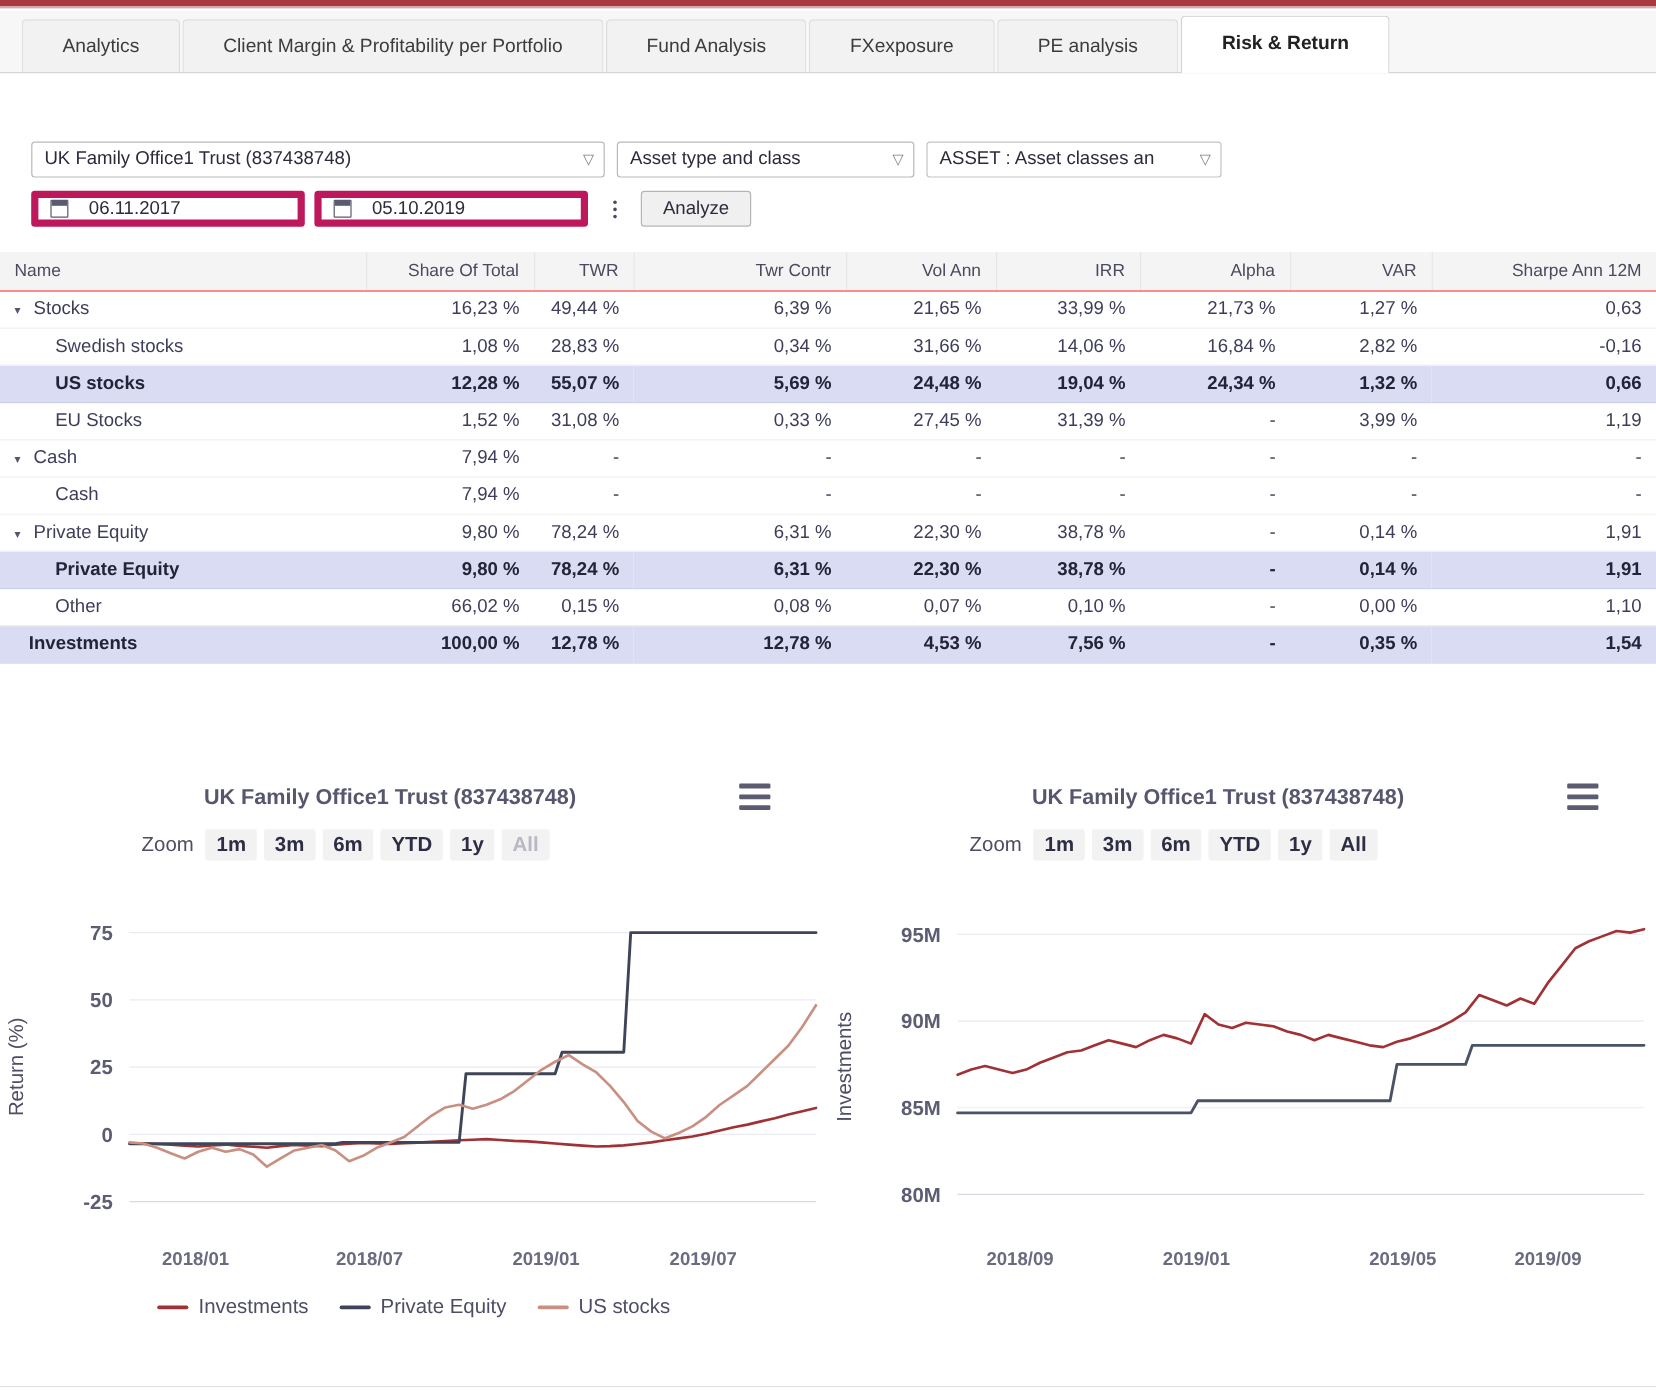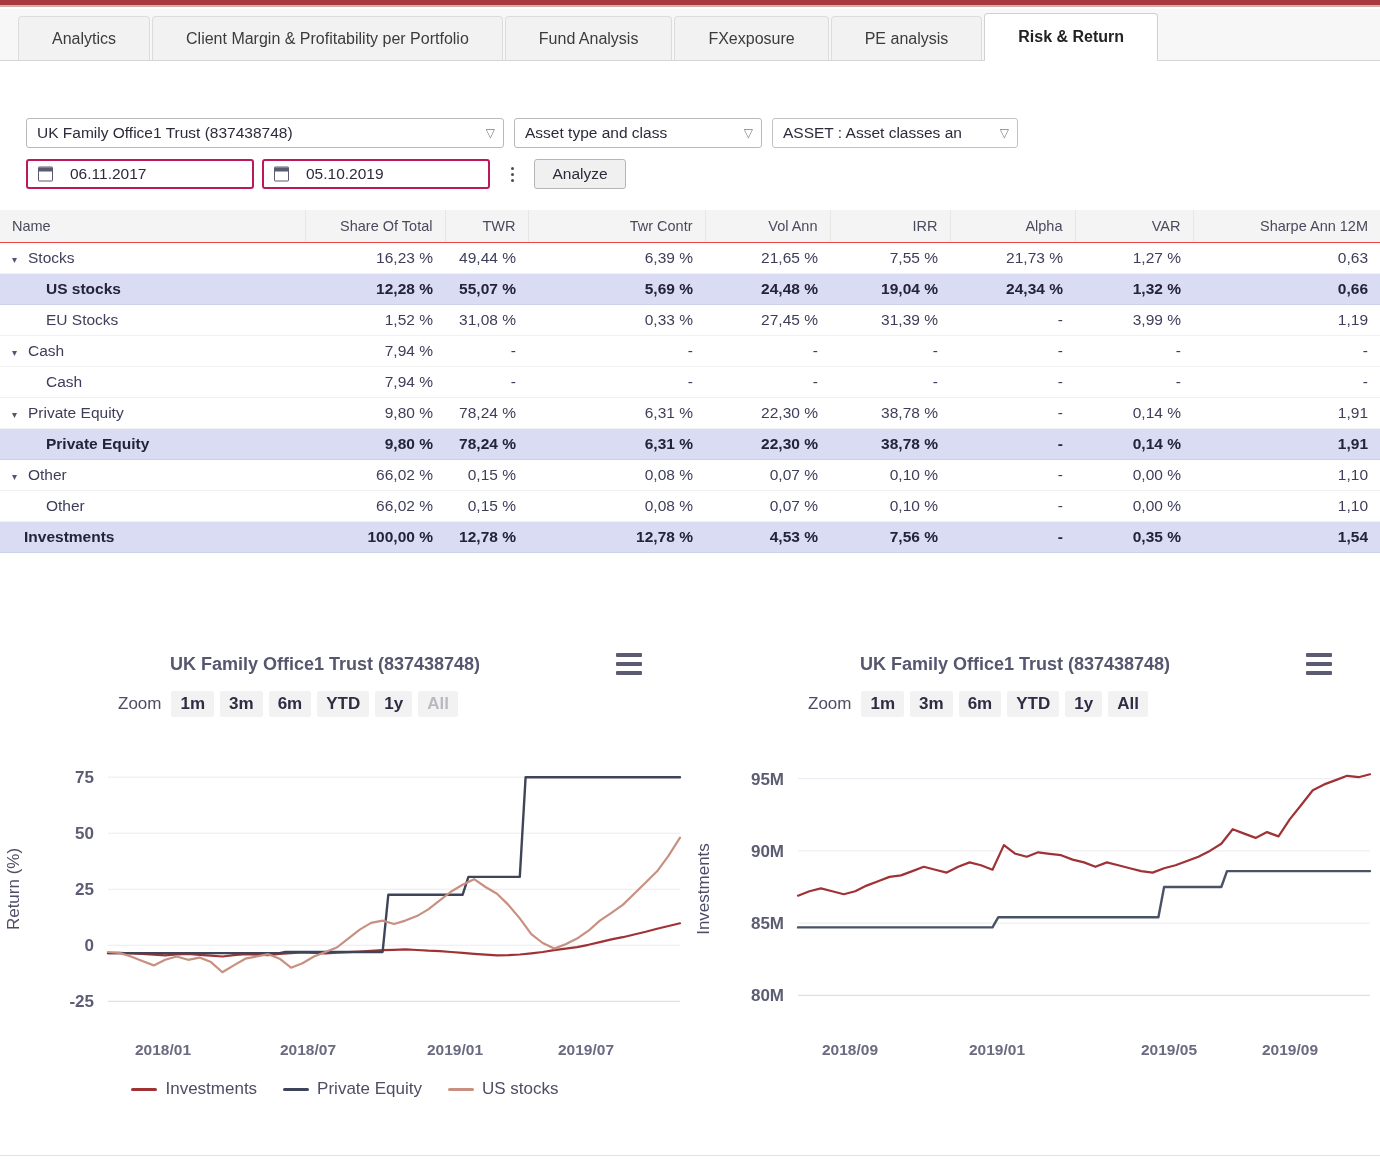--- a/index.html
+++ b/index.html
@@ -91,21 +91,21 @@
     transform: translateY(-50%);
     font-size: 12px; color: #7b7b8c;
   }
   #sel-portfolio { width: 478px; }
   #sel-grouping  { width: 248px; }
   #sel-asset     { width: 246px; border-color: #c3c3c3; }
 
   .datefield {
     position: relative;
     height: 30px; width: 228px;
-    border: 2px solid #be185d;
+    border: 6px solid #be185d;
     border-radius: 3px;
     background: #fff;
     display: flex; align-items: center;
     padding-left: 42px;
     font-size: 15.5px;
     color: #2b2b3c;
     cursor: text;
   }
   .cal-icon {
     position: absolute; left: 10px; top: 50%;
@@ -347,24 +347,35 @@
           <th class="last">Sharpe Ann 12M</th>
         </tr>
       </thead>
       <tbody id="table-body">
           <tr class="lvl0">
             <td class="namecell"><span class="arrow">▾</span><span>Stocks</span></td>
             <td>16,23 %</td>
             <td>49,44 %</td>
             <td>6,39 %</td>
             <td>21,65 %</td>
-            <td>7,55 %</td>
+            <td>33,99 %</td>
             <td>21,73 %</td>
             <td>1,27 %</td>
             <td>0,63</td>
+          </tr>
+          <tr class="lvl1">
+            <td class="namecell"><span>Swedish stocks</span></td>
+            <td>1,08 %</td>
+            <td>28,83 %</td>
+            <td>0,34 %</td>
+            <td>31,66 %</td>
+            <td>14,06 %</td>
+            <td>16,84 %</td>
+            <td>2,82 %</td>
+            <td>-0,16</td>
           </tr>
           <tr class="lvl1 sel">
             <td class="namecell"><span>US stocks</span></td>
             <td>12,28 %</td>
             <td>55,07 %</td>
             <td>5,69 %</td>
             <td>24,48 %</td>
             <td>19,04 %</td>
             <td>24,34 %</td>
             <td>1,32 %</td>
@@ -417,31 +428,20 @@
           <tr class="lvl1 sel">
             <td class="namecell"><span>Private Equity</span></td>
             <td>9,80 %</td>
             <td>78,24 %</td>
             <td>6,31 %</td>
             <td>22,30 %</td>
             <td>38,78 %</td>
             <td>-</td>
             <td>0,14 %</td>
             <td>1,91</td>
-          </tr>
-          <tr class="lvl0">
-            <td class="namecell"><span class="arrow">▾</span><span>Other</span></td>
-            <td>66,02 %</td>
-            <td>0,15 %</td>
-            <td>0,08 %</td>
-            <td>0,07 %</td>
-            <td>0,10 %</td>
-            <td>-</td>
-            <td>0,00 %</td>
-            <td>1,10</td>
           </tr>
           <tr class="lvl1">
             <td class="namecell"><span>Other</span></td>
             <td>66,02 %</td>
             <td>0,15 %</td>
             <td>0,08 %</td>
             <td>0,07 %</td>
             <td>0,10 %</td>
             <td>-</td>
             <td>0,00 %</td>

